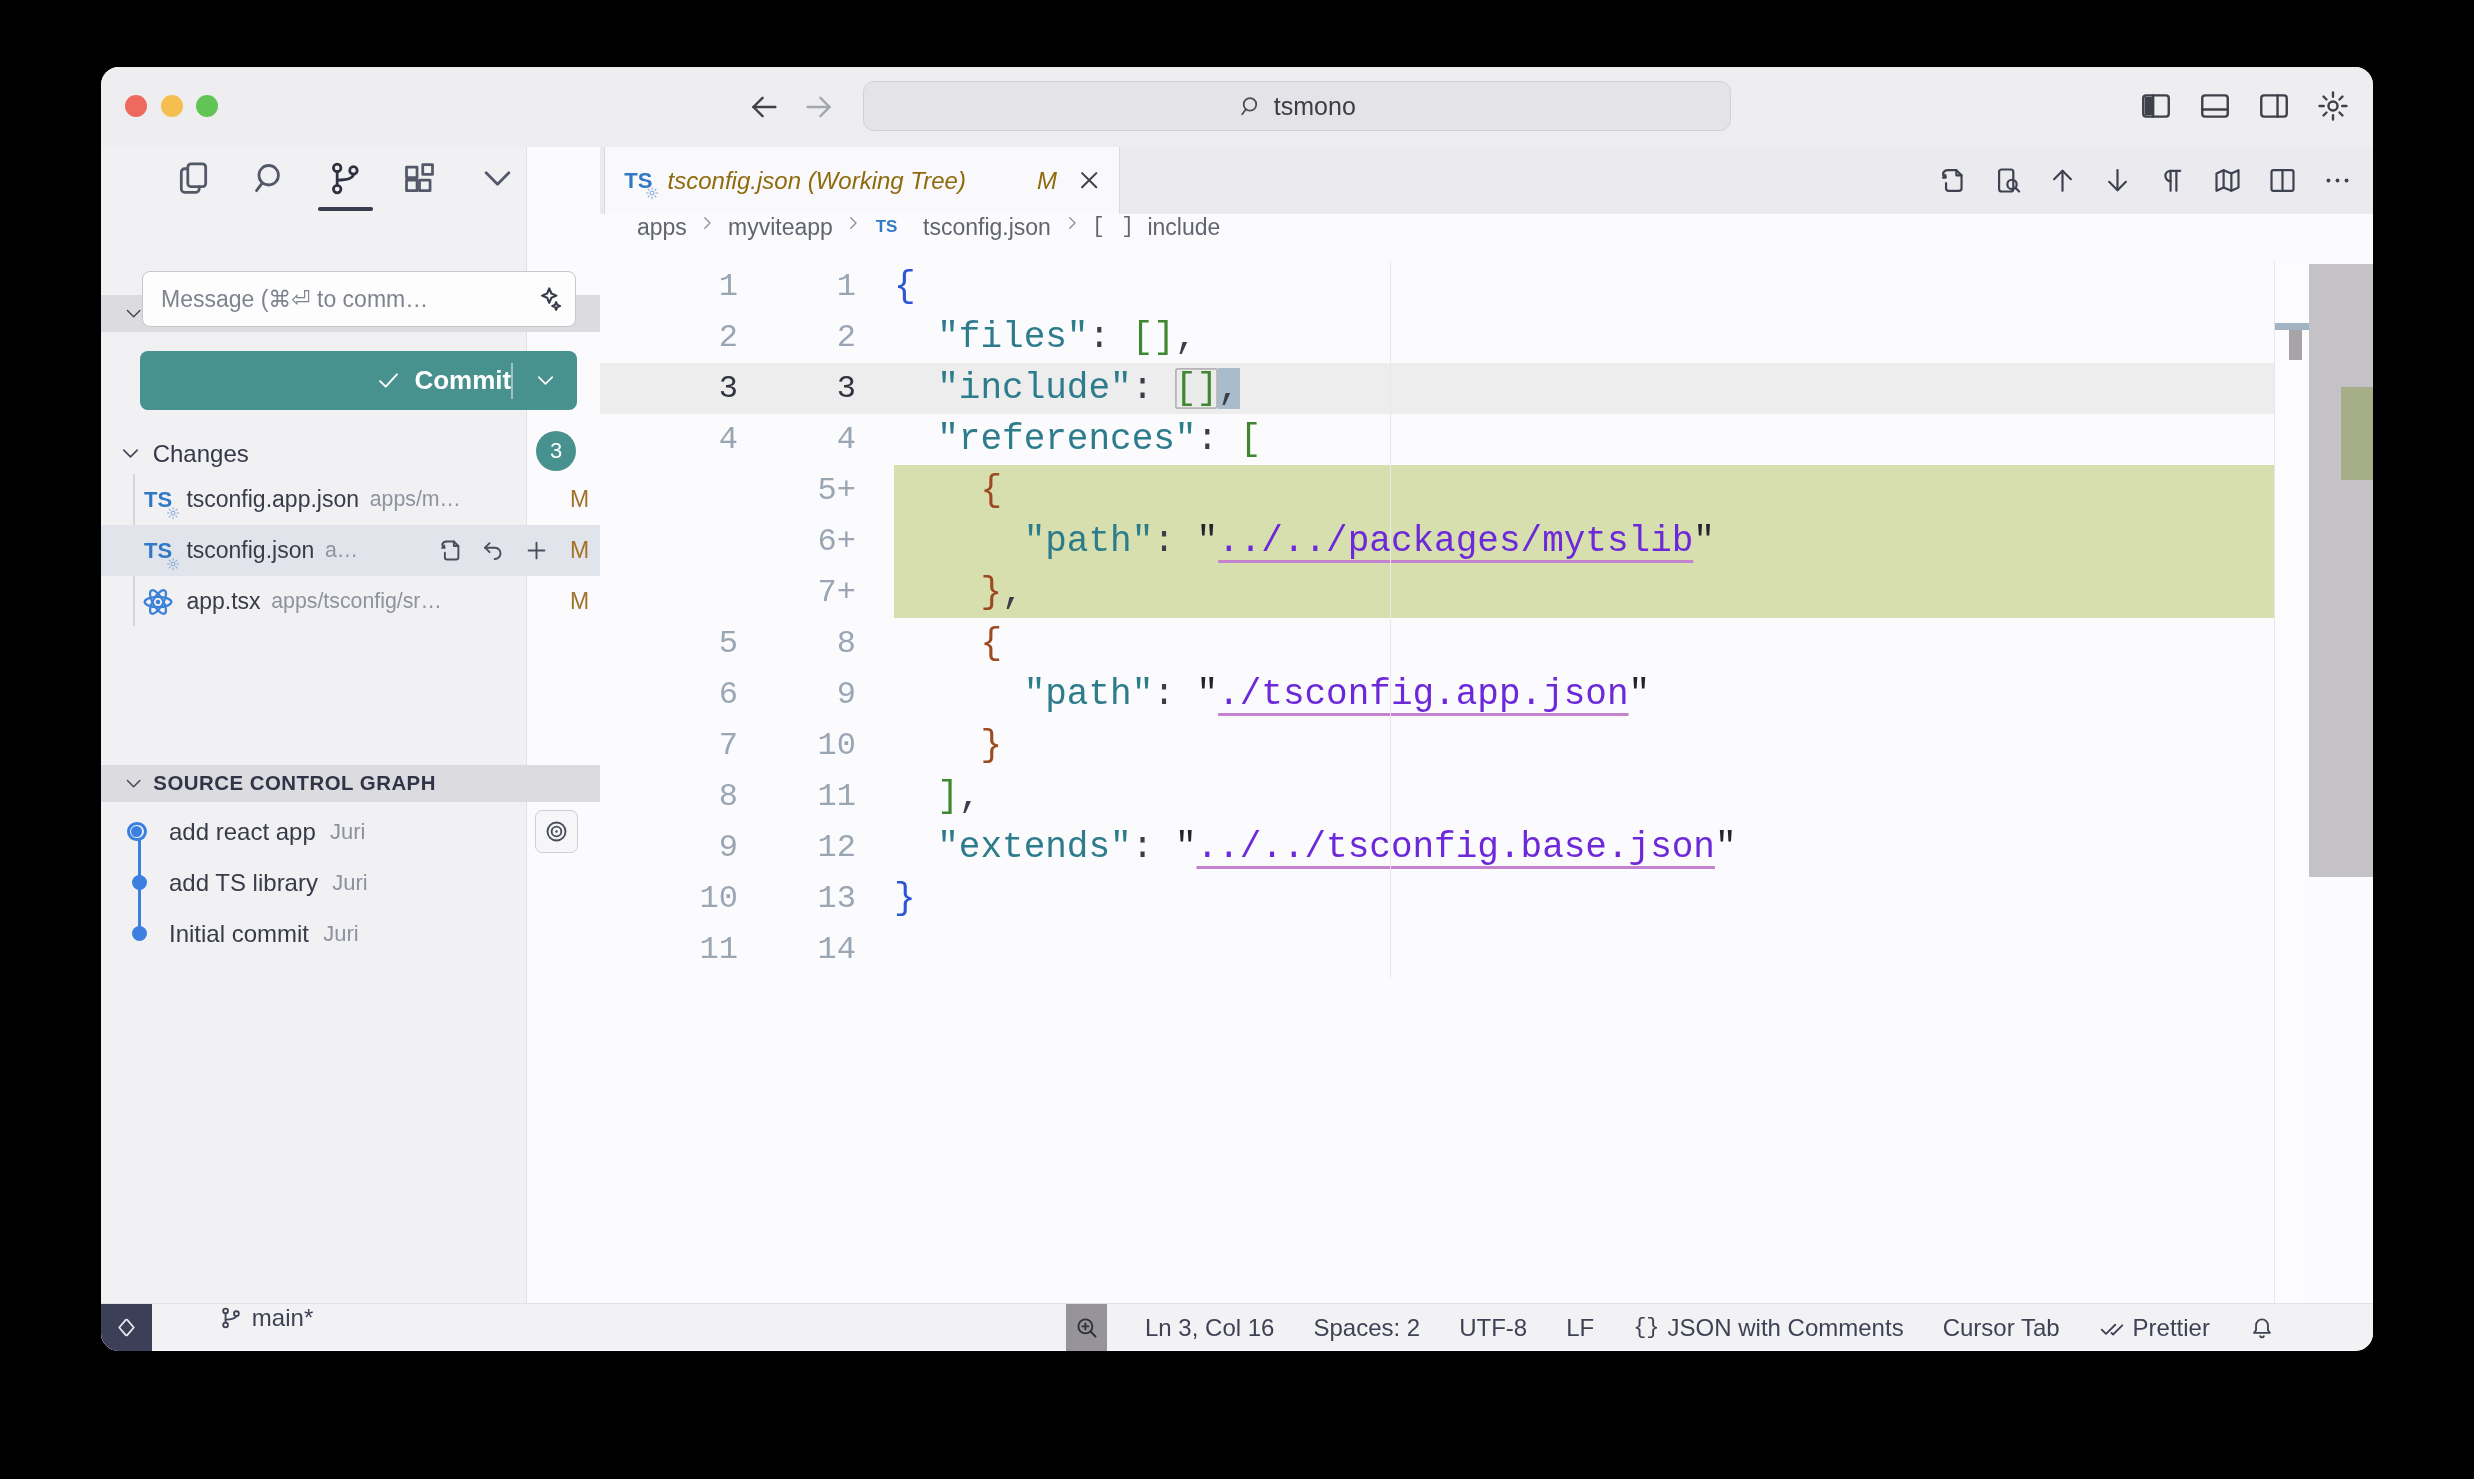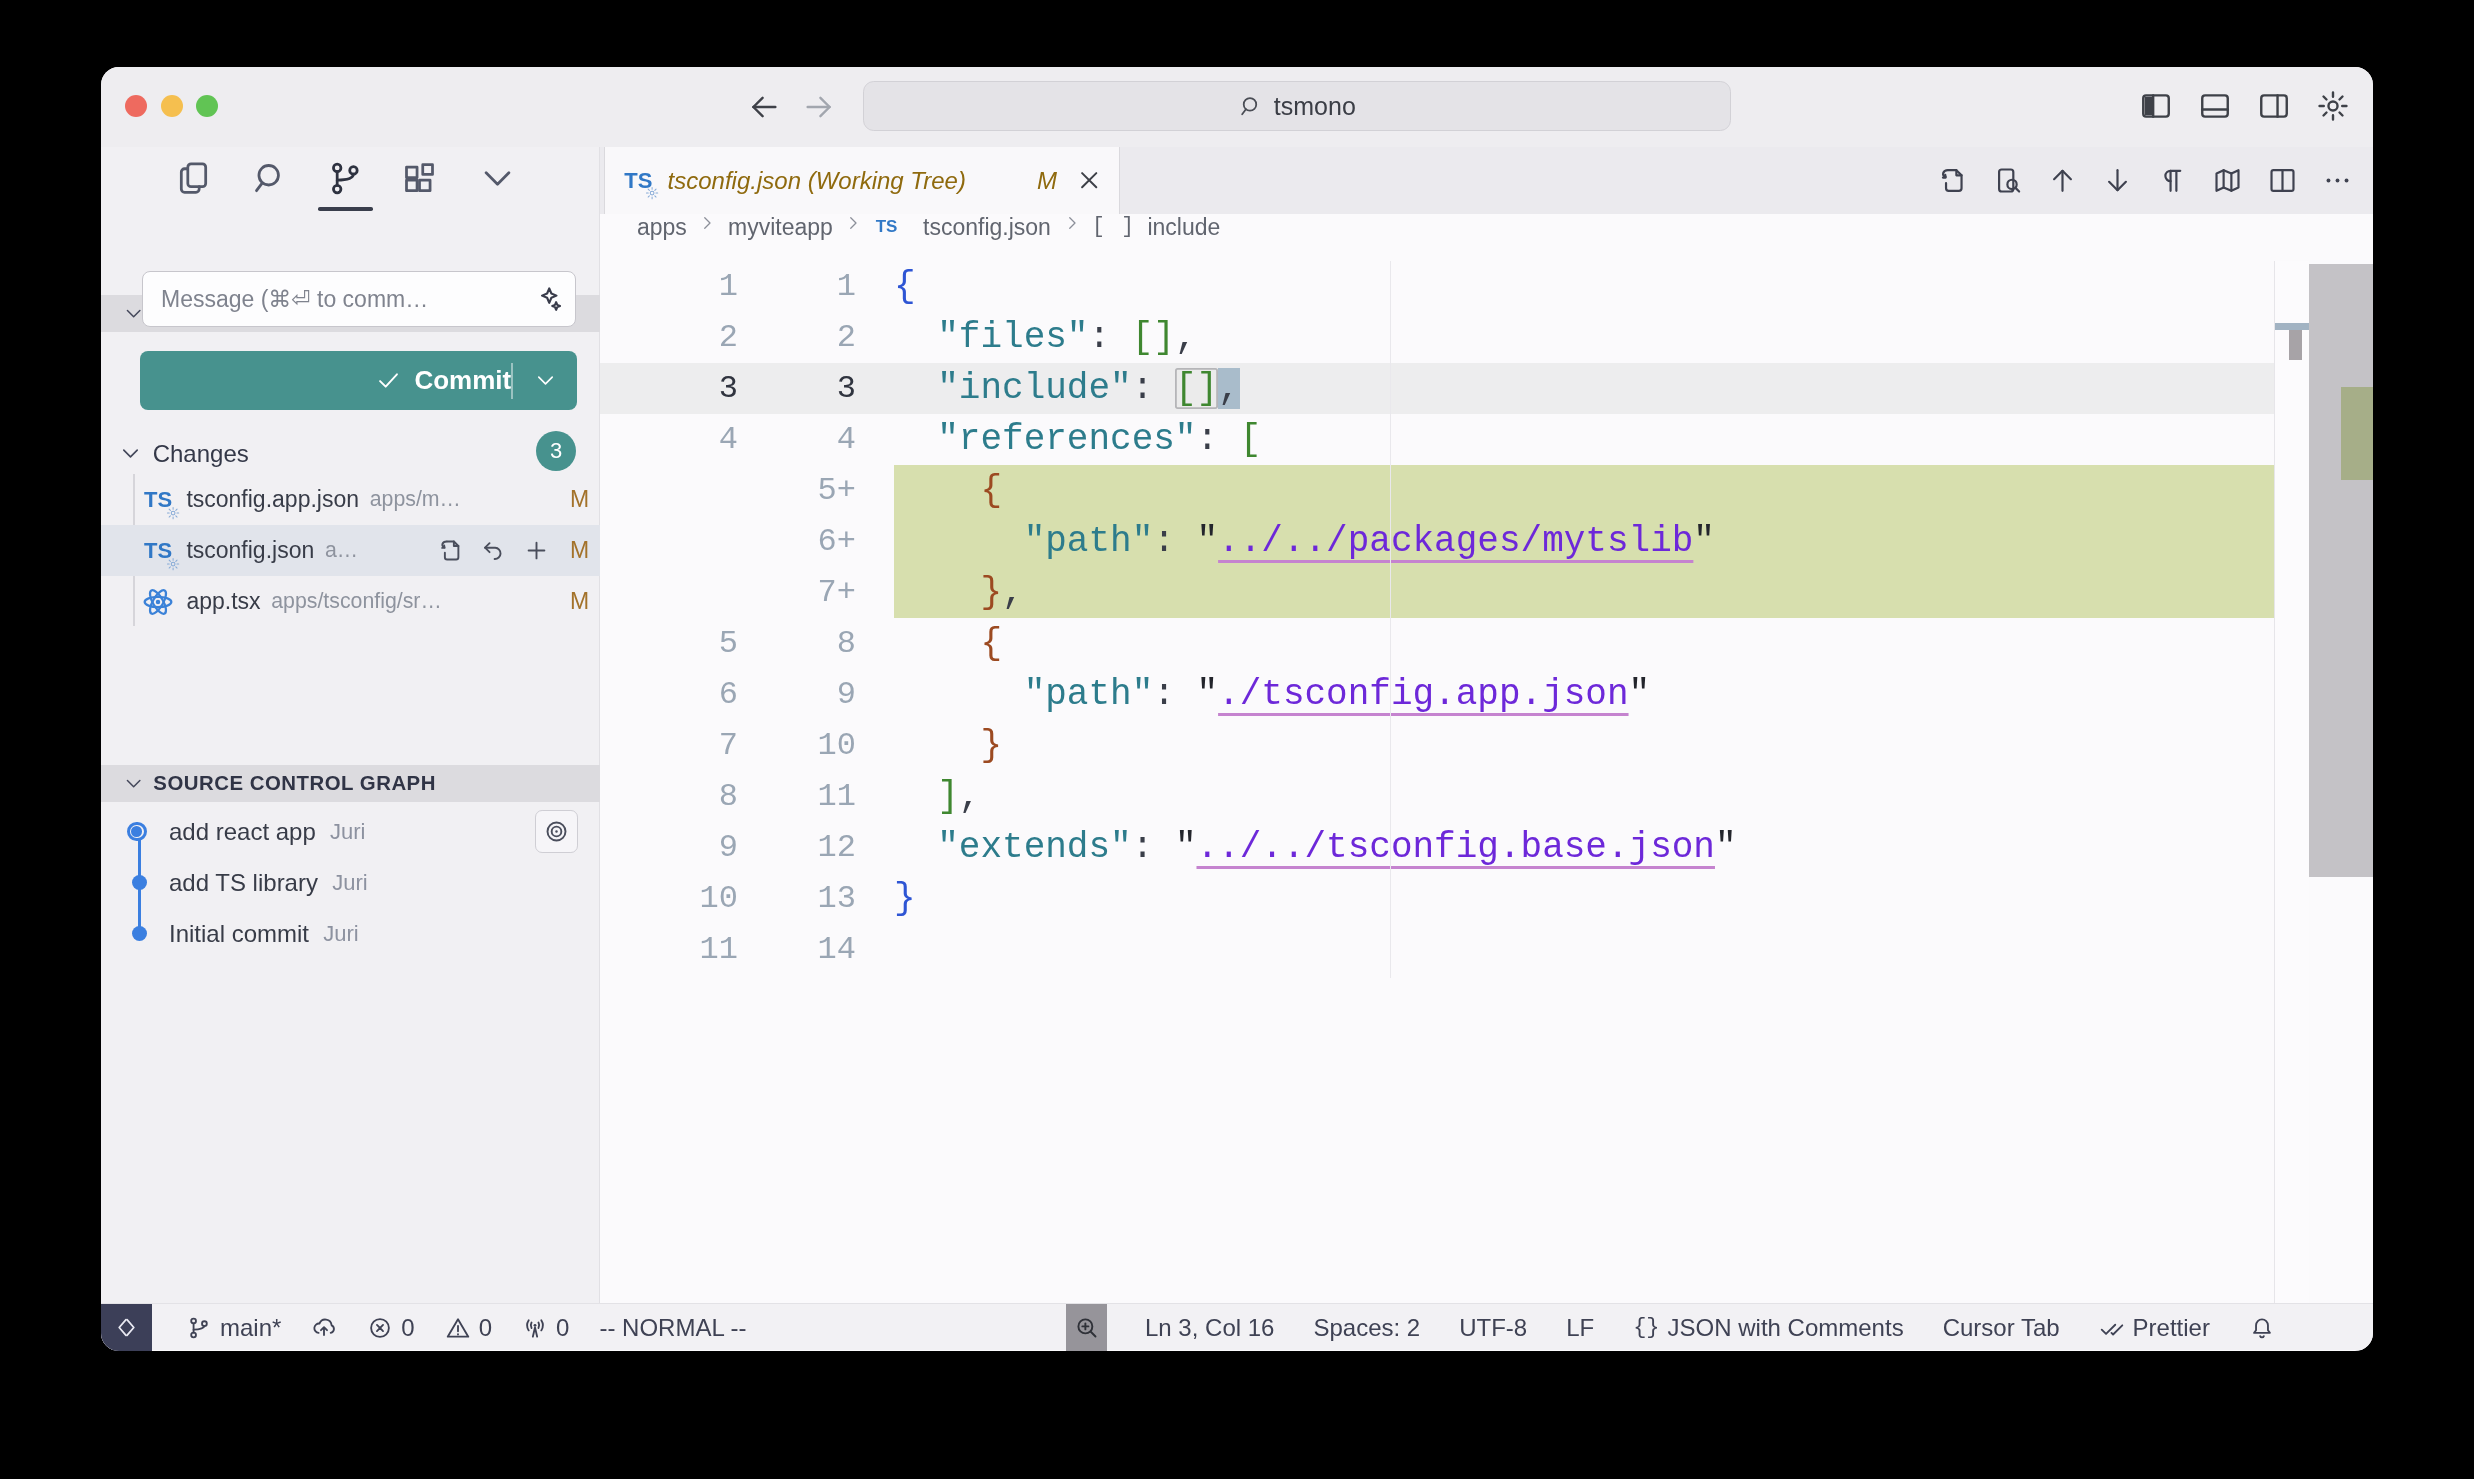--- a/index.html
+++ b/index.html
@@ -9,21 +9,21 @@
   .titlebar{position:absolute;left:0;top:0;width:2272px;height:80px;background:#eeedf0;}
   .light{position:absolute;top:28.4px;width:22px;height:22px;border-radius:50%;}
   .l-red{left:24px;background:#ee6a5f;} .l-yellow{left:60px;background:#f5bf4f;} .l-green{left:95px;background:#61c454;}
   .navarrow{position:absolute;top:23px;width:34px;height:34px;color:#3e4148;}
   .nav-fwd{color:#a2a6ae;}
   .searchpill{position:absolute;left:762px;top:14.2px;width:868px;height:50px;background:#e4e3e7;border:0.9px solid #d2d1d6;border-radius:10.7px;display:flex;align-items:center;justify-content:center;gap:10.7px;color:#3b3e46;font-size:25px;}
   .searchpill .ic{width:25px;height:25px;color:#4a4d55;}
   .tb-icons{position:absolute;right:23px;top:22px;display:flex;gap:25px;}
   .tb-icons .ic{width:34px;height:34px;color:#3e4148;}
   
-  .sidebar{position:absolute;left:0;top:80px;width:499px;height:1156px;background:#f1f0f3;border-right:0.9px solid #e1e0e4;}
+  .sidebar{position:absolute;left:0;top:80px;width:426px;height:1156px;background:#f1f0f3;border-right:0.9px solid #e1e0e4;}
   .activity{position:absolute;left:0;top:0;width:499px;height:67px;display:flex;align-items:center;}
   .act-item{position:absolute;width:39px;height:39px;top:12.4px;color:#54596a;}
   .act-item.active{color:#2e3240;}
   .act-underline{position:absolute;left:217px;top:60px;width:55px;height:3.6px;background:#3a3e4c;border-radius:1.8px;}
   .sec-header{position:absolute;left:0;width:499px;height:37px;background:#dcdbdf;display:flex;align-items:center;gap:9px;padding-left:22px;color:#303446;font-weight:700;font-size:20.4px;letter-spacing:0.5px;}
   .sec-header .ic{width:21.3px;height:21.3px;color:#43475a;}
   .msgbox{position:absolute;left:41px;top:124px;width:434px;height:56px;background:#fdfdfe;border:1.8px solid #c7c6cc;border-radius:8px;display:flex;align-items:center;}
   .msgbox input{flex:1;border:none;outline:none;background:transparent;font-size:23px;color:#30343f;padding:0 0 0 18px;font-family:inherit;width:347px;}
   .msgbox input::placeholder{color:#7f838e;opacity:1;}
   .msgbox .ic{width:30px;height:30px;color:#393c4b;margin-right:12.4px;flex:none;}
@@ -90,21 +90,21 @@
   
   .ruler{position:absolute;left:2173px;top:194px;width:35px;height:1043px;background:#fcfbfd;border-left:0.9px solid #e6e5e9;}
   .ruler .cursorbar{position:absolute;left:0;top:62px;width:35px;height:7.1px;background:#a2b3c3;}
   .ruler .selbar{position:absolute;left:14.2px;top:69px;width:12.4px;height:30px;background:#a7a3a7;}
   .scrollbar{position:absolute;left:2208px;top:197px;width:64px;height:613px;background:#c4c2c6;}
   .scroll-green{position:absolute;left:2240px;top:320px;width:32px;height:93px;background:#a6ae88;}
   
   .statusbar{position:absolute;left:0;top:1236px;width:2272px;height:47px;background:#f2f1f4;border-top:0.9px solid #e3e2e6;color:#3f4254;font-size:24px;}
   .remoteblock{position:absolute;left:0;top:0;width:51px;height:47px;background:#3c3f58;display:flex;align-items:center;justify-content:center;color:#e9e9f2;}
   .remoteblock .ic{width:25px;height:25px;}
-  .sb-left{position:absolute;left:85px;top:0;height:47px;display:flex;align-items:center;gap:30px;}
+  .sb-left{position:absolute;left:91px;top:0;height:47px;display:flex;align-items:center;gap:30px;flex-direction:column;}
   .sb-right{position:absolute;left:1044px;top:0;height:47px;display:flex;align-items:center;gap:39px;}
   .sitem{display:flex;align-items:center;gap:8px;}
   .sitem .ic{width:26px;height:26px;}
   .zoomblock{position:absolute;left:965px;top:0;width:41px;height:47px;background:#96949a;display:flex;align-items:center;justify-content:center;color:#2f3138;}
   .zoomblock .ic{width:27px;height:27px;}
   .sb-braces{font-family:"Liberation Mono","DejaVu Sans Mono",monospace;font-size:22px;}
   
   .ic{display:inline-flex;}
   .ic svg{width:100%;height:100%;fill:none;stroke:currentColor;stroke-width:1.7;stroke-linecap:round;stroke-linejoin:round;}
 </style>

